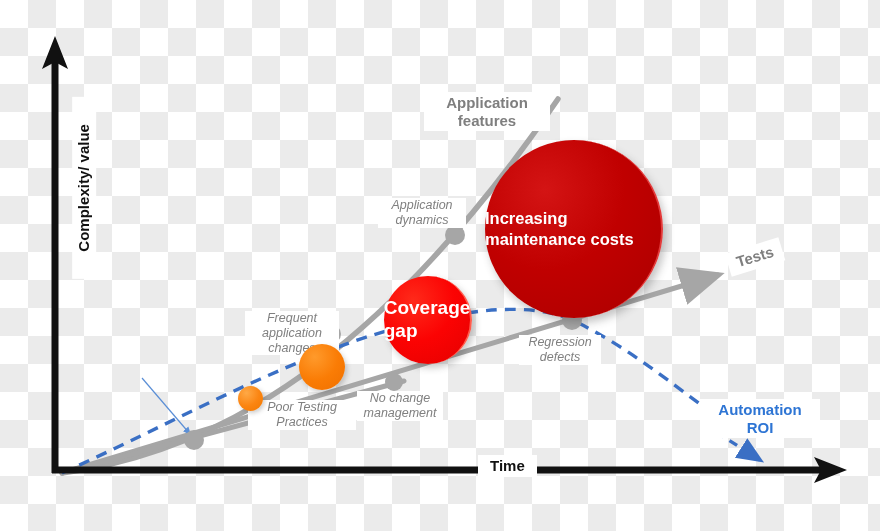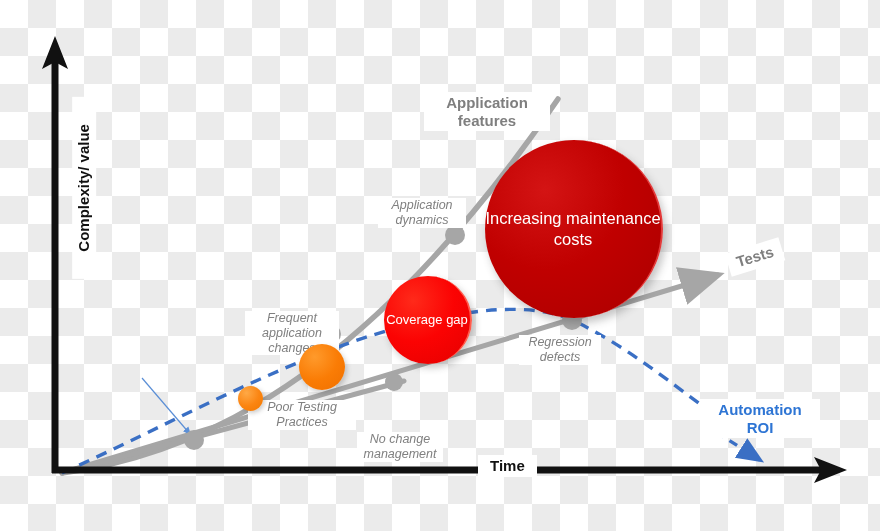--- a/index.html
+++ b/index.html
@@ -94,53 +94,52 @@
     color: #808080;
     font-style: italic;
     font-size: 12.5px;
     text-align: center;
     background: #ffffff;
   }
   #annot-shortsighted { left: 88px;  top: 330px; width: 104px; }
   #annot-frequent     { left: 245px; top: 290px; width: 94px; margin-top: 21px;  }
   #annot-app-dynamics { left: 378px; top: 198px; width: 88px;  }
   #annot-poor-testing { left: 248px; top: 392px; width: 108px; margin-top: 8px; }
-  #annot-no-change    { left: 357px; top: 391px; width: 86px; margin-top: 41px;  }
+  #annot-no-change    { left: 357px; top: 391px; width: 86px;  }
   #annot-regression   { left: 519px; top: 335px; width: 82px;  }
   
   .bubble {
     position: absolute;
     border-radius: 50%;
     display: flex;
     align-items: center;
     justify-content: center;
-    text-align: center;
     color: #ffffff;
-    font-weight: normal;
+    font-weight: bold;
     box-sizing: border-box;
   }
   #bubble-maintenance {
     left: 485px;
     top: 140px;
     width: 178px;
     height: 178px;
     background: radial-gradient(circle at 34% 28%, #d41414 0%, #c00000 46%, #ab0000 100%);
     border-right: 2px solid #e23b3b;
     font-size: 16.5px;
     line-height: 1.28;
     box-shadow: 3px 5px 9px rgba(60,60,60,0.30);
   }
   #bubble-coverage-gap {
     left: 384px;
     top: 276px;
     width: 88px;
     height: 88px;
     background: radial-gradient(circle at 34% 28%, #ff2a1a 0%, #fb0303 48%, #e40000 100%);
     border-right: 2px solid #ff5c4d;
-    font-size: 13px;
+    font-size: 19px;
     line-height: 1.2;
     box-shadow: 3px 4px 7px rgba(60,60,60,0.28);
   }
   #bubble-orange-large {
     left: 299px;
     top: 344px;
     width: 46px;
     height: 46px;
     background: radial-gradient(circle at 34% 28%, #ff9a2b 0%, #fa7c05 52%, #ef7000 100%);
     box-shadow: 2px 3px 5px rgba(60,60,60,0.25);

